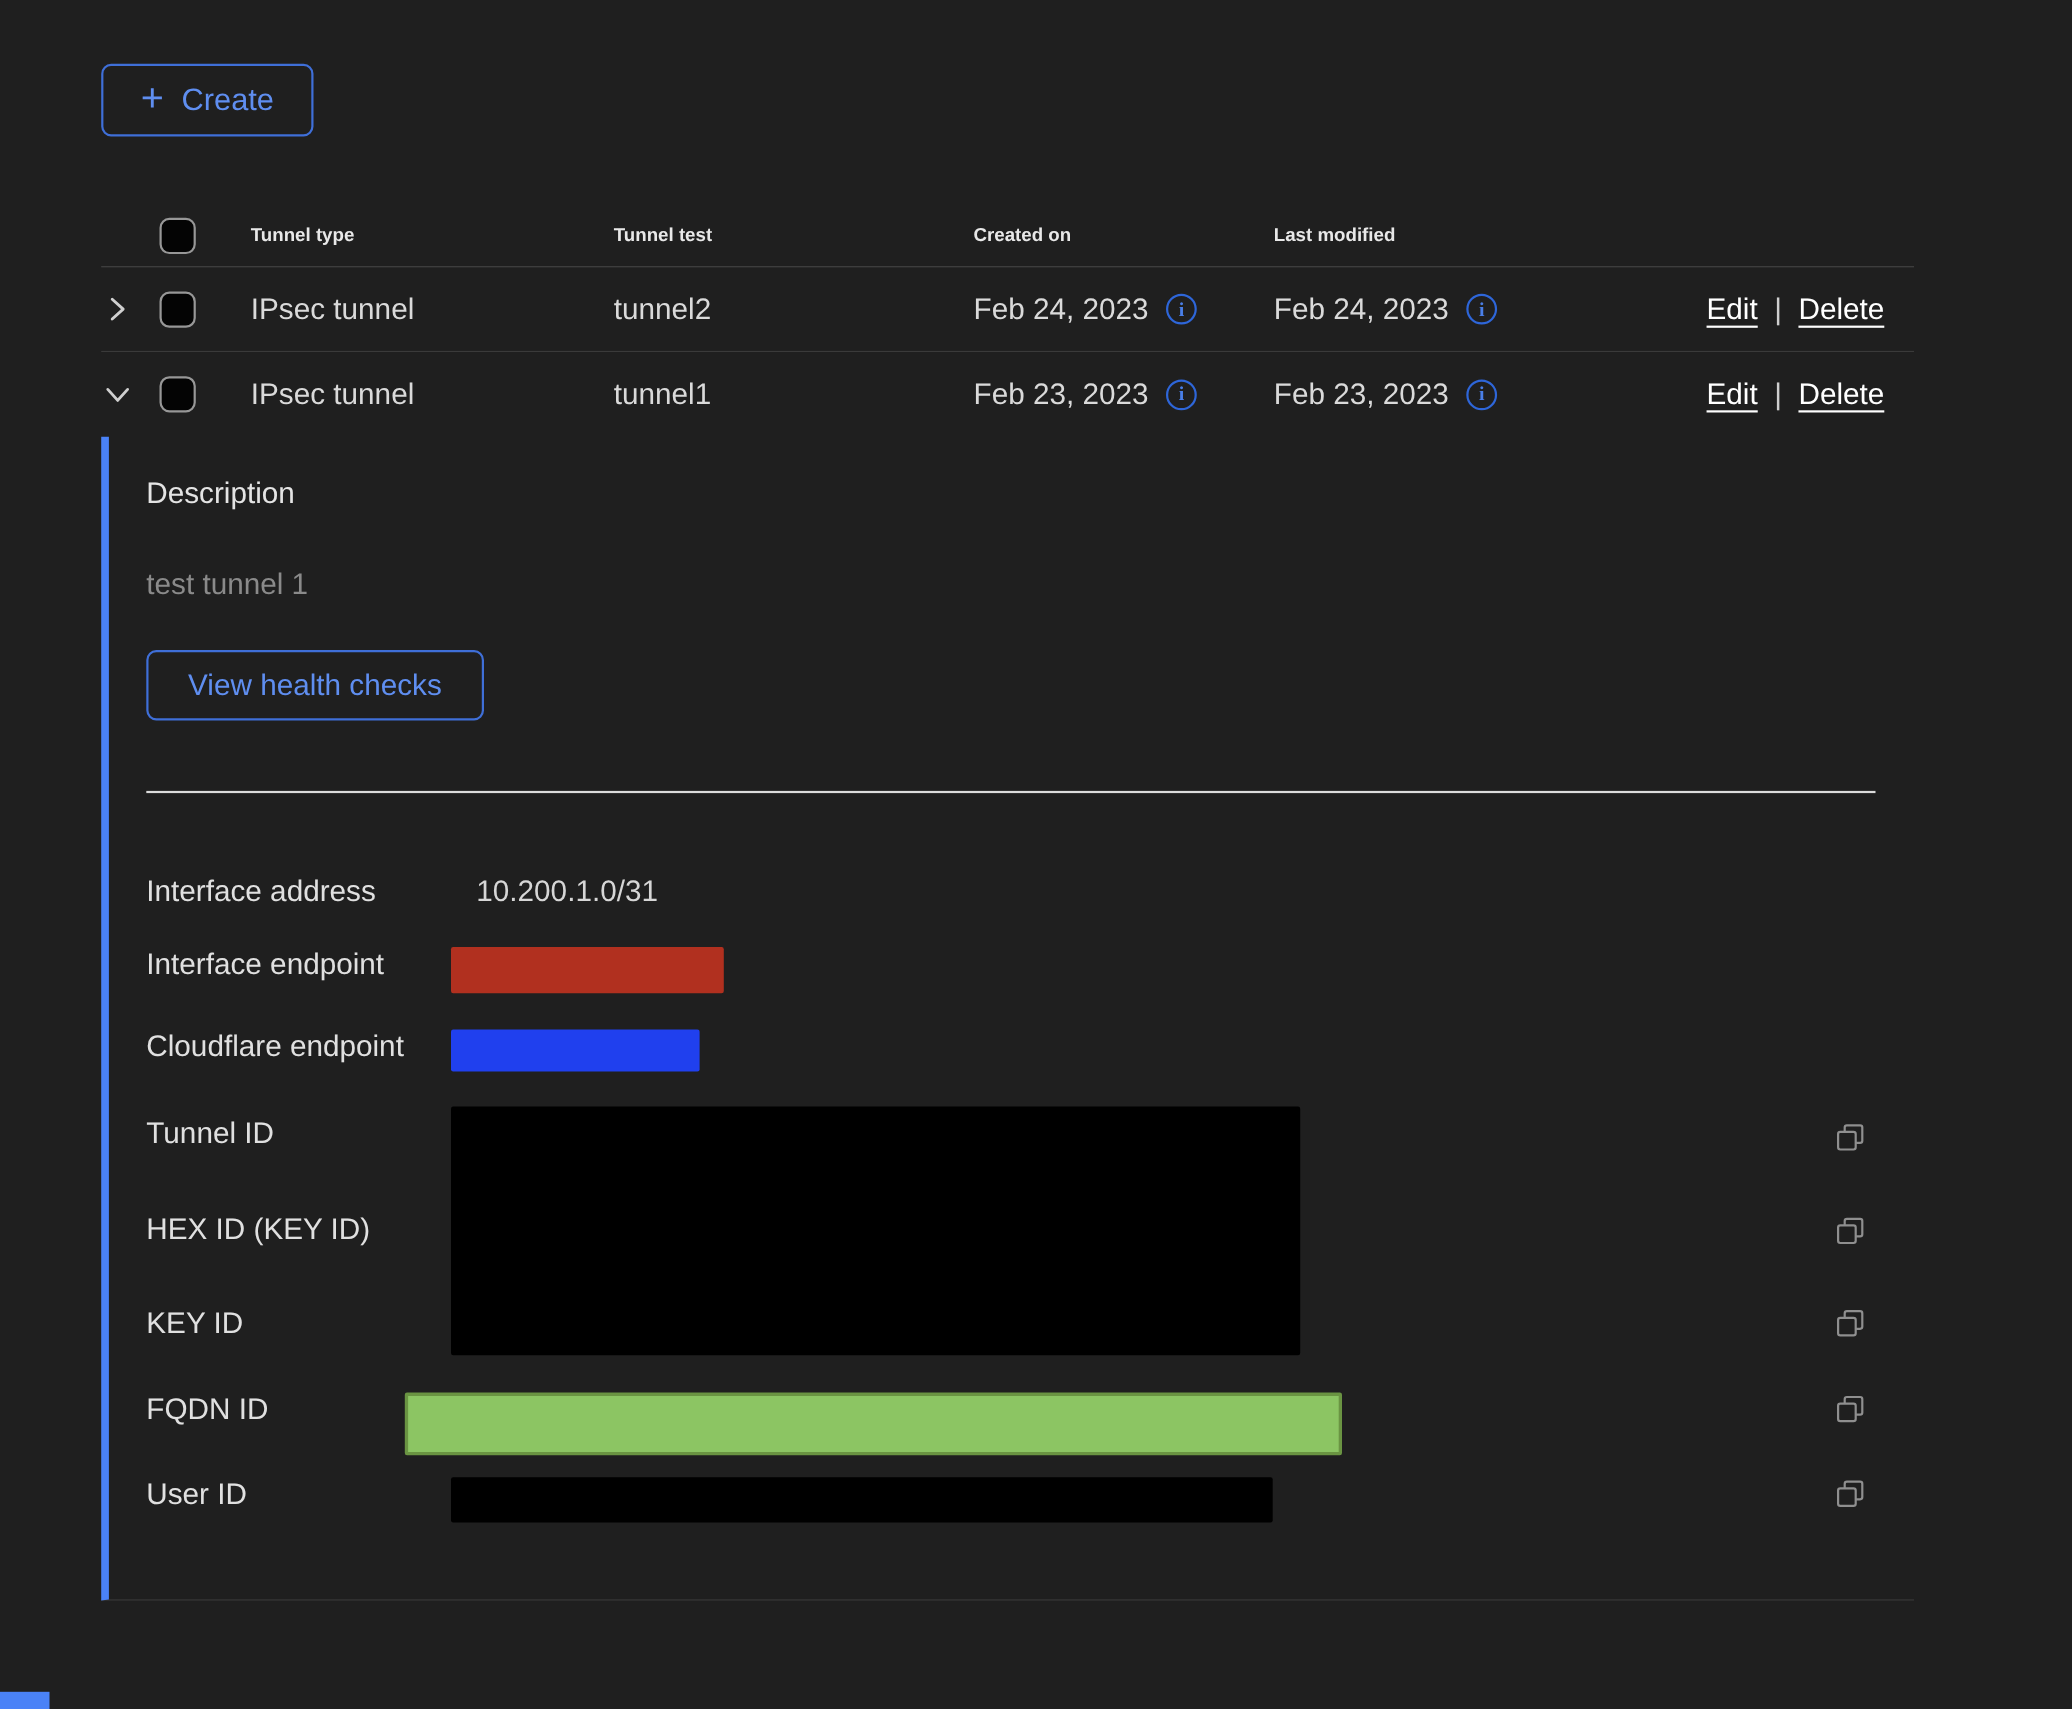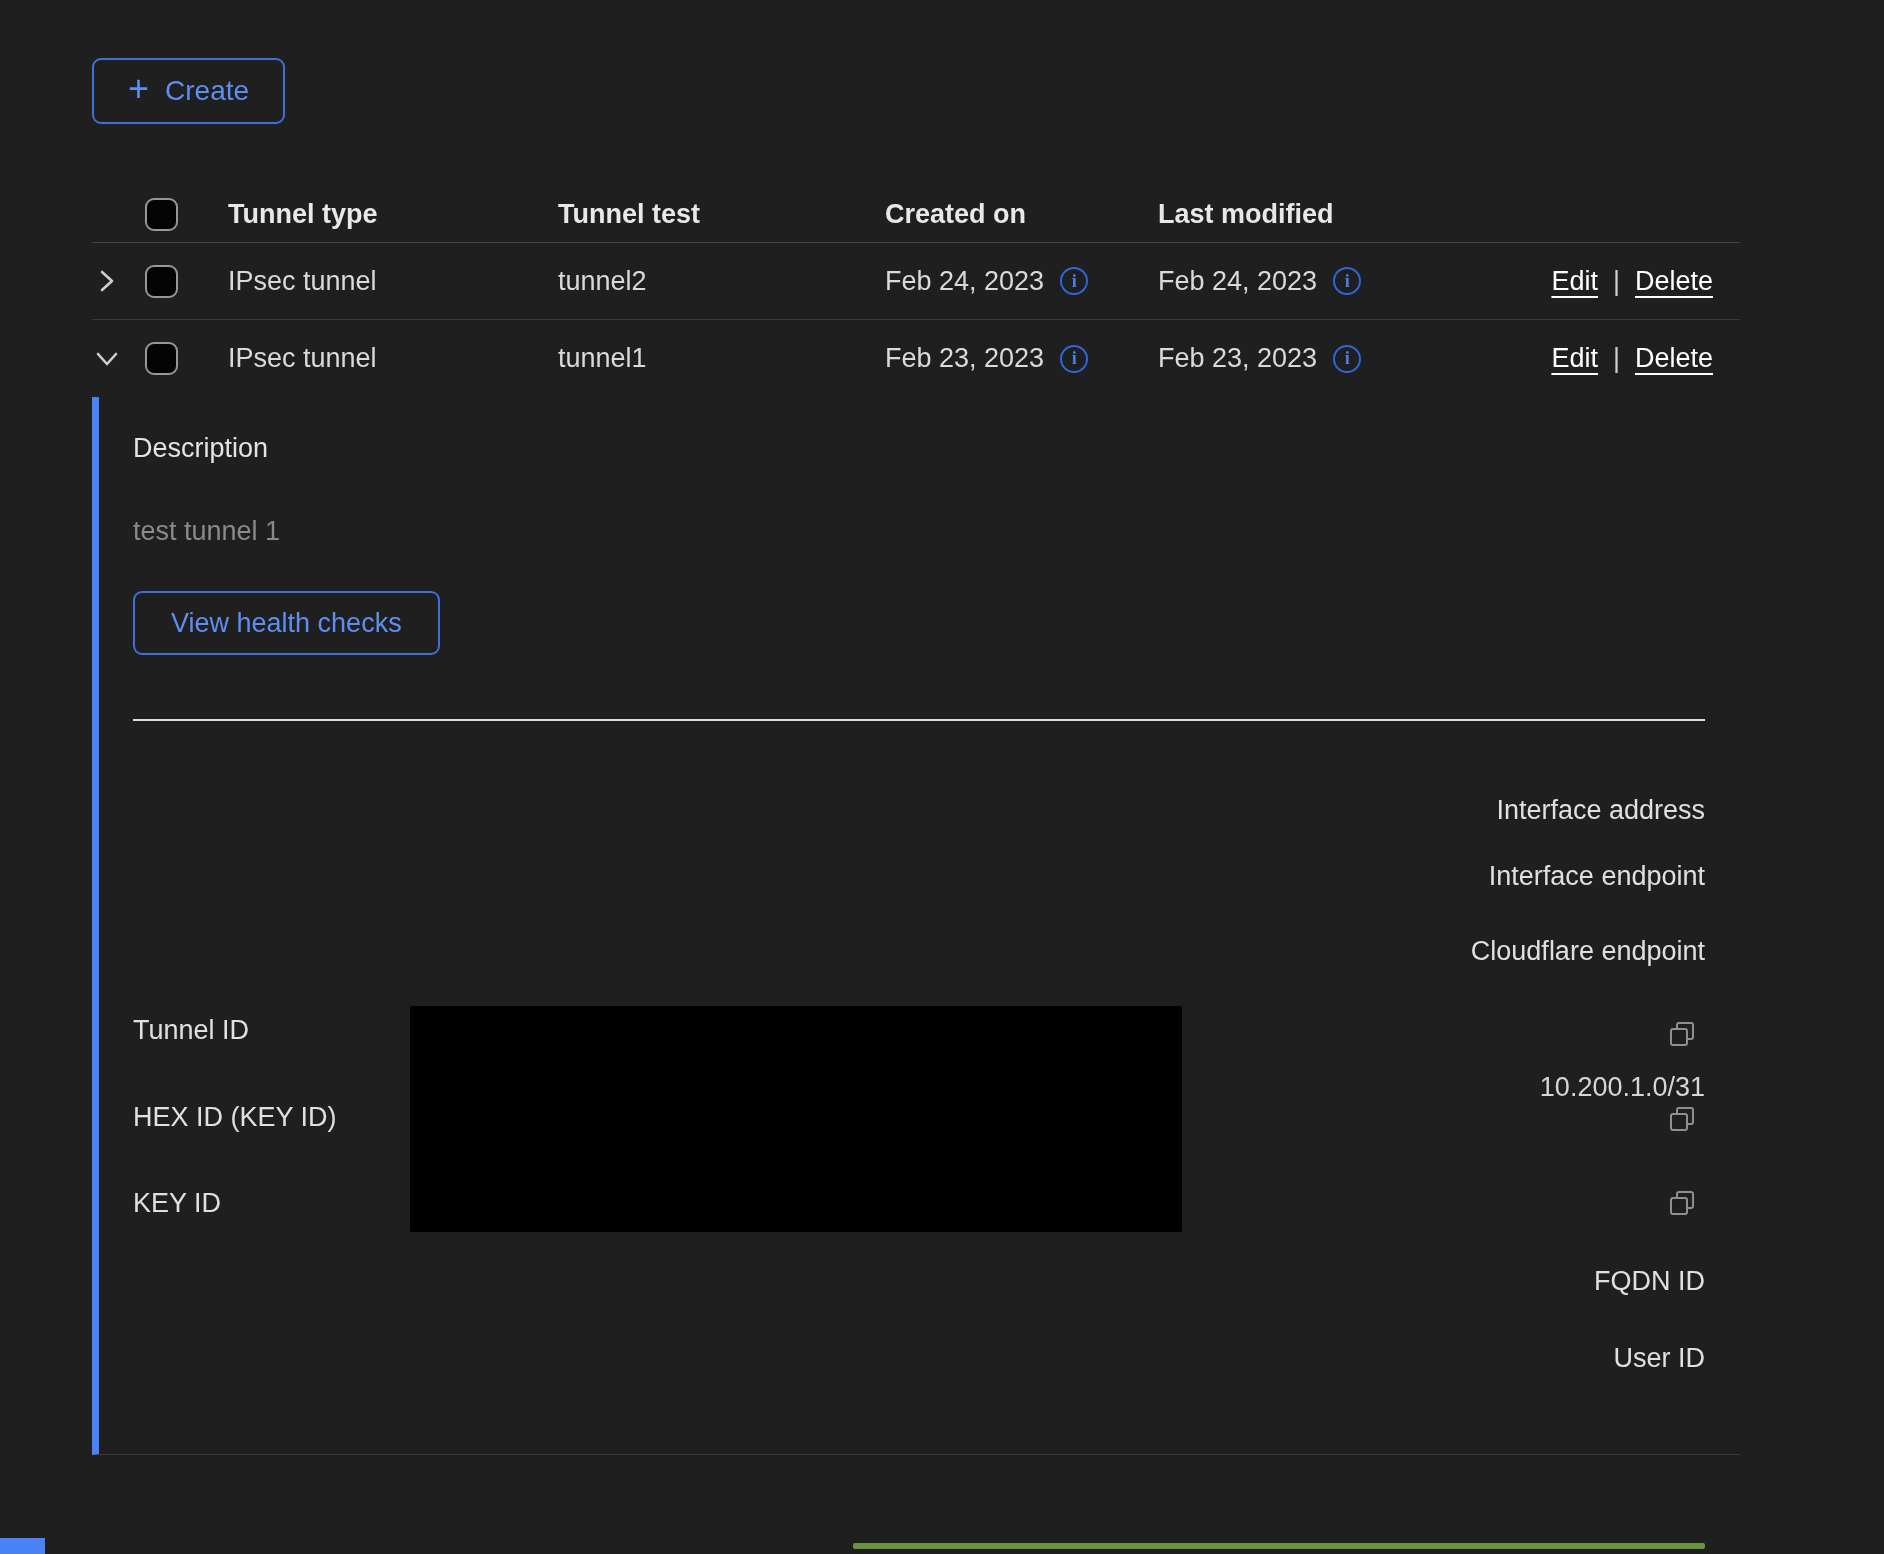--- a/index.html
+++ b/index.html
@@ -18,21 +18,21 @@
     display:inline-flex; align-items:center; gap:16px;
     background:transparent; border:2px solid #3f6fd8; border-radius:9px;
     color:#5f8ef0; font-size:28px; font-family:inherit; cursor:pointer;
   }
   .create-plus { font-size:36px; font-weight:300; line-height:1; transform:translateY(-2px); }
 
   
   .table { margin-top:62px; width:100%; }
   .thead {
     display:flex; align-items:center; height:57px;
-    font-size:27px; font-weight:700; color:#e8e8e8;
+    font-size:17px; font-weight:700; color:#e8e8e8;
     border-bottom:1px solid #454545;
   }
   .trow { display:flex; align-items:center; height:77px; font-size:27px; color:#dadada; }
   .trow.row-divider { border-bottom:1px solid #3a3a3a; }
 
   .c-exp  { flex:0 0 53px; display:flex; align-items:center; }
   .c-cb   { flex:0 0 83px; display:flex; align-items:center; }
   .c-type { flex:0 0 330px; }
   .c-name { flex:0 0 327px; }
   .c-created  { flex:0 0 273px; display:flex; align-items:center; gap:16px; }
@@ -65,21 +65,21 @@
   .desc-label { font-size:27px; color:#e4e4e4; }
   .desc-value { margin-top:52px; font-size:27px; color:#8a8a8a; }
   .health-btn {
     margin-top:44px; height:64px; padding:0 36px;
     background:transparent; border:2px solid #3f6fd8; border-radius:9px;
     color:#5f8ef0; font-size:27px; font-family:inherit; cursor:pointer;
     display:inline-flex; align-items:center;
   }
   .white-divider { margin-top:64px; height:2px; background:#dcdcdc; width:100%; }
 
-  .frow { display:flex; align-items:flex-end;flex-direction:column; }
+  .frow { display:flex; align-items:flex-start; }
   .flabel { flex:0 0 277px; font-size:27px; color:#e0e0e0; }
   .fvalue { padding-left:23px; font-size:27px; color:#d6d6d6; }
 
   .frow-interface  { margin-top:74px; height:42px; }
   .frow-customer   { margin-top:24px; height:42px; }
   .frow-cloudflare { margin-top:33px; height:38px; }
 
   .block { border-radius:2px; }
   .b-red   { width:248px; height:42px; }
   .b-blue  { width:226px; height:38px; }

